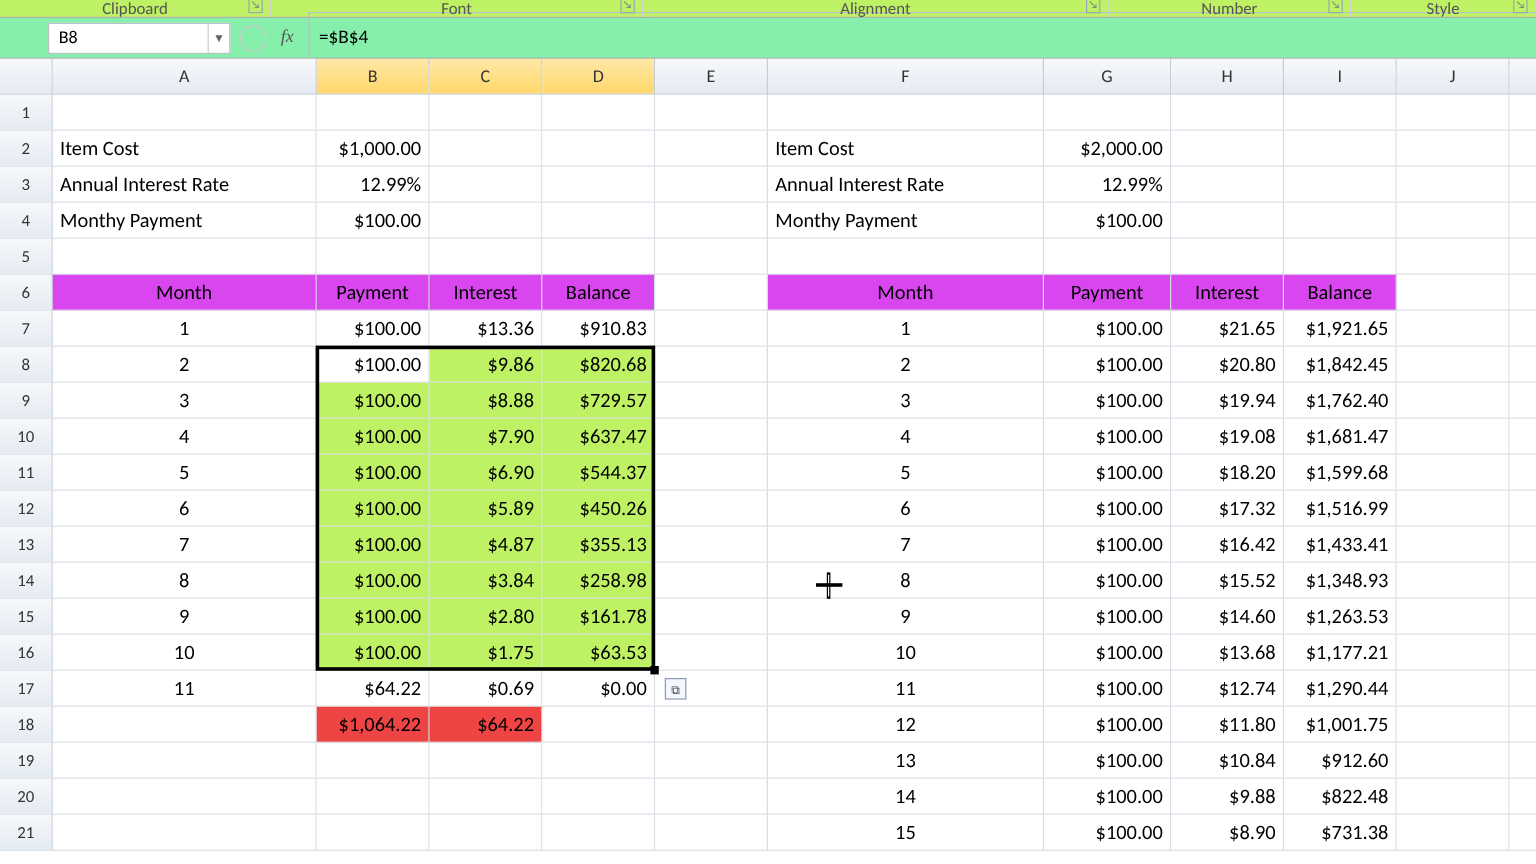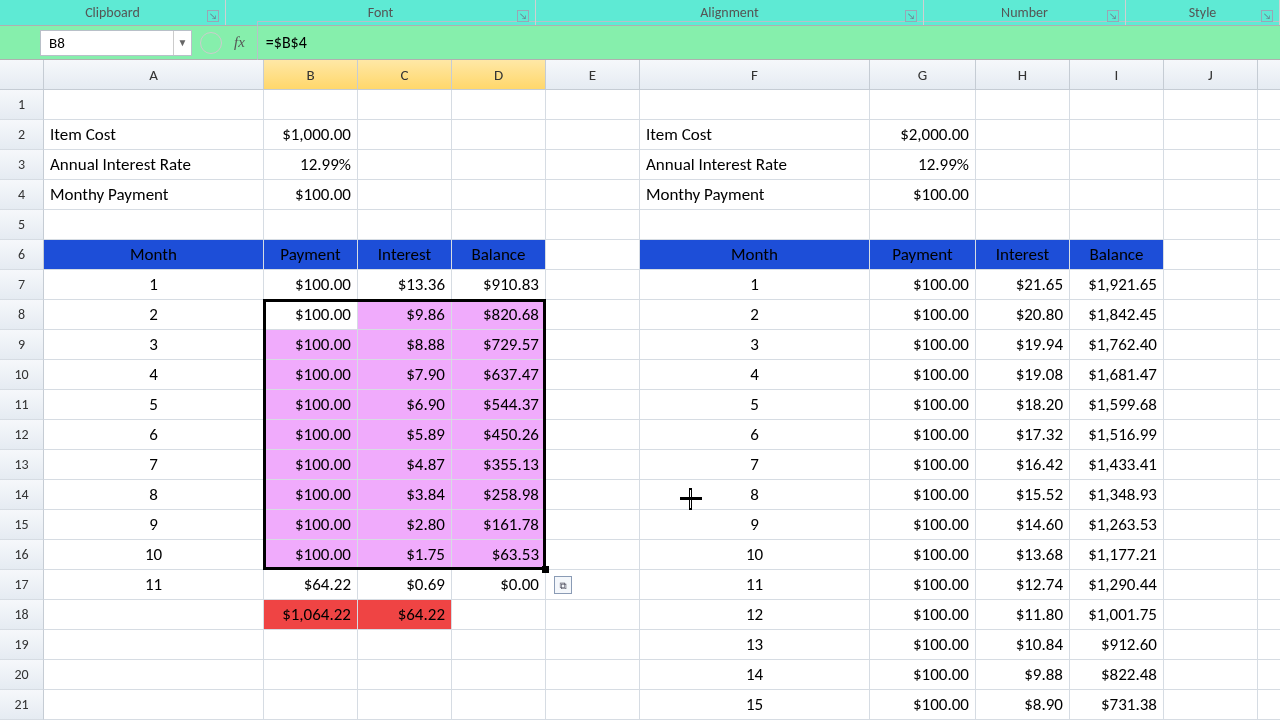--- a/index.html
+++ b/index.html
@@ -1,36 +1,36 @@
 <!DOCTYPE html>
 <html><head>
 <meta charset="utf-8">
 <style>
   html,body{margin:0;padding:0;font-family:Calibri,Arial,sans-serif;font-size:17px;color:#000;background:#fff;width:1280px;height:720px;overflow:hidden}
   *{box-sizing:border-box}
-  .ribbon-groups{display:flex;height:26px;border-bottom:1px solid #b0b0b0;background:#5eead4}
+  .ribbon-groups{display:flex;height:15px;border-bottom:1px solid #b0b0b0;background:#bef264}
   .rgroup{position:relative;height:100%;display:flex;align-items:center;justify-content:center;color:#555;font-size:14px;border-right:1px solid #d0d0d0;flex:0 0 auto}
   .rgroup .lnch{position:absolute;right:6px;bottom:3px;width:12px;height:12px;border:1px solid #9aa6b5;color:#6b7988;font-size:9px;line-height:10px;text-align:center}
   .fx-bar{display:flex;align-items:center;height:34px;border-bottom:1px solid #b0b0b0;background:#86efac}
   .namebox{width:152px;height:26px;margin-left:40px;border:1px solid #b8c0c8;background:#fff;display:flex;align-items:center;padding:0 8px;font-size:15px;position:relative}
   .namebox .dd{position:absolute;right:0;top:0;bottom:0;width:18px;border-left:1px solid #ccc;display:flex;align-items:center;justify-content:center;color:#666;font-size:10px}
   .fx-btns{display:flex;align-items:center;gap:2px;margin-left:8px}
   .fx-circ{width:22px;height:22px;border:1px solid #ccc;border-radius:50%;display:flex;align-items:center;justify-content:center;font-size:12px;color:#777}
   .fx-ital{font-style:italic;font-family:Liberation Serif, serif;font-size:15px;color:#555;margin:0 12px}
   .fx-input{flex:1;height:43px;border:1px solid #b8c0c8;border-right:none;padding:0 8px;font-size:16px;display:flex;align-items:center}
   .grid{position:relative;display:grid;grid-template-columns:44px 220px 94px 94px 94px 94px 230px 106px 94px 94px 94px 28px;grid-auto-rows:30px}
   .hdr{background:linear-gradient(#f6f8fb,#e5ebf2);border-right:1px solid #c5ccd4;border-bottom:1px solid #c5ccd4;display:flex;align-items:center;justify-content:center;font-size:15px;color:#333}
   .hdr.sel-col{background:linear-gradient(#ffe8a6,#ffd76b)}
   .rowhdr{background:linear-gradient(#f6f8fb,#e5ebf2);border-right:1px solid #c5ccd4;border-bottom:1px solid #d6dce3;display:flex;align-items:center;justify-content:center;font-size:14px;color:#333}
   .cell{border-right:1px solid #d6dce3;border-bottom:1px solid #d6dce3;display:flex;align-items:center;padding:0 6px;font-size:17px;background:#fff}
   .cell.l{justify-content:flex-start}
   .cell.r{justify-content:flex-end}
   .cell.c{justify-content:center}
-  .cell.th{background:#1d4ed8;font-weight:400}
-  .cell.sel{background:#f0abfc}
+  .cell.th{background:#d946ef;font-weight:400}
+  .cell.sel{background:#bef264}
   .cell.act{background:#fff}
   .cell.grn{background:#ef4444}
   .sel-border{position:absolute;border:3px solid #000;pointer-events:none}
   .fill-handle{position:absolute;width:7px;height:7px;background:#000}
   .smart-tag{position:absolute;width:18px;height:18px;border:1px solid #8a9bb5;background:#f4f7fb;display:flex;align-items:center;justify-content:center;font-size:10px;color:#445}
   .cursor{position:absolute;width:22px;height:22px;pointer-events:none}
   .cursor:before,.cursor:after{content:"";position:absolute;background:#000}
   .cursor:before{left:9px;top:0;width:3px;height:22px}
   .cursor:after{top:9px;left:0;height:3px;width:22px}
   .cursor .w1,.cursor .w2{position:absolute;background:#fff}

